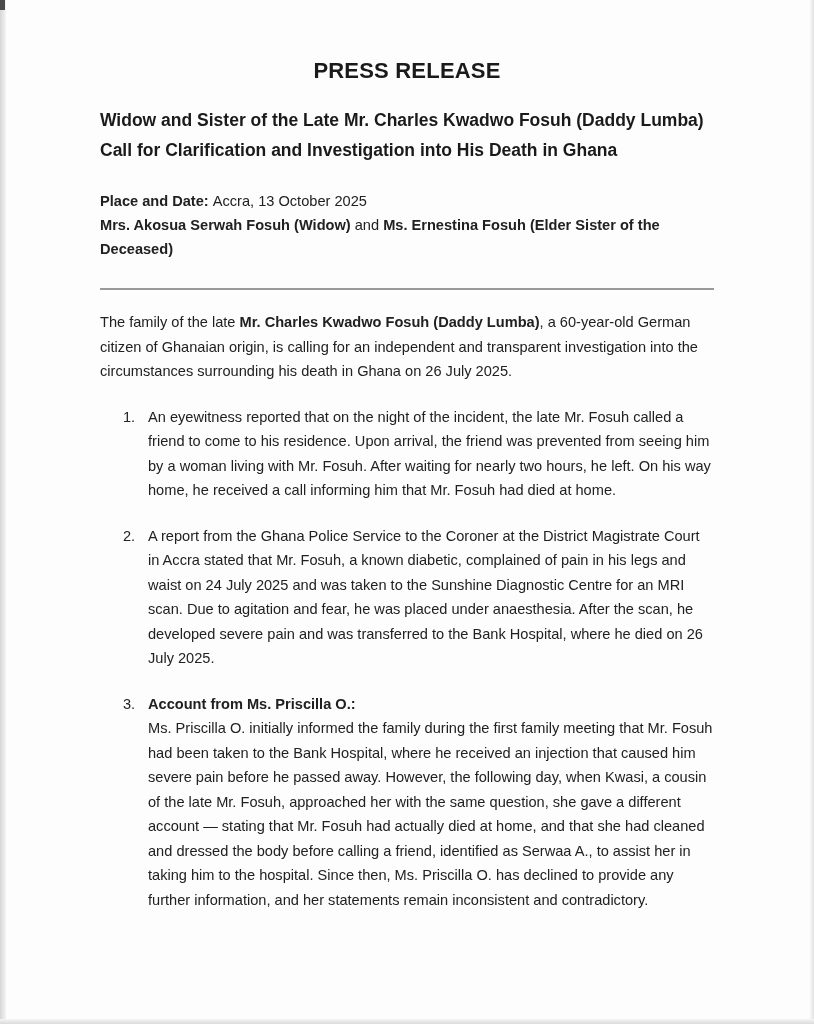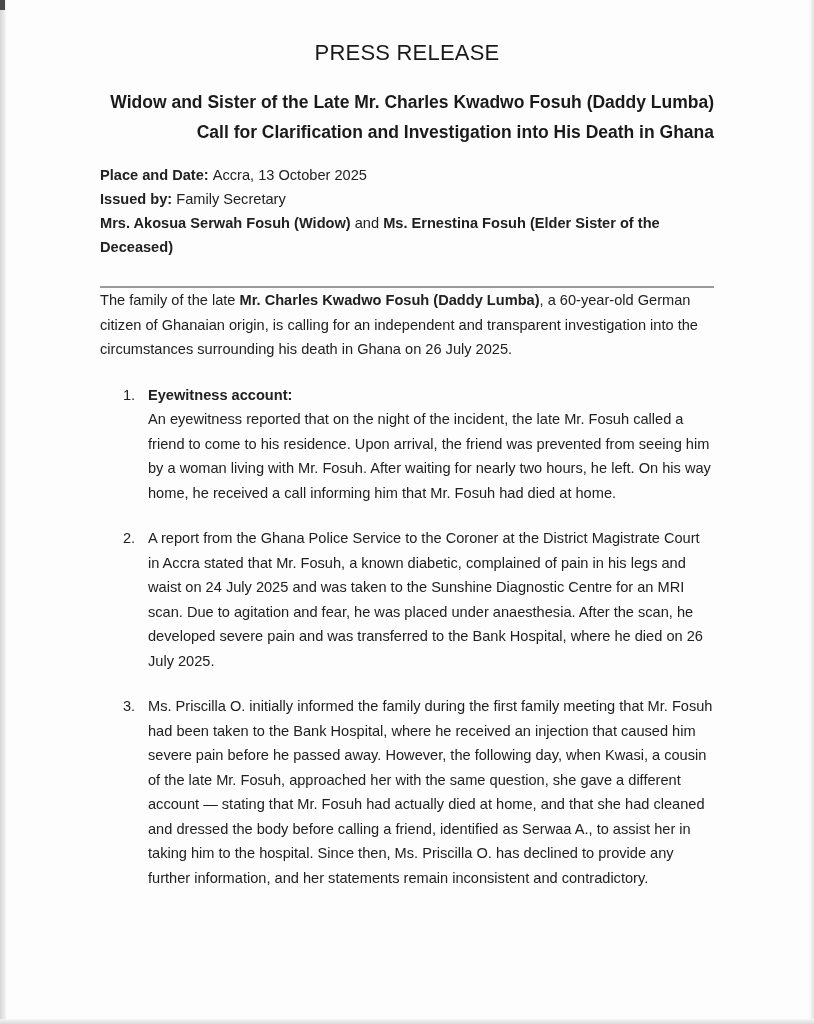--- a/index.html
+++ b/index.html
@@ -33,49 +33,50 @@
     background: #4a4a4a;
   }
   .content {
     position: absolute;
     left: 100px;
     top: 0;
     width: 614px;
   }
   .title {
     font-size: 22px;
-    font-weight: normal;
+    font-weight: bold;
     text-align: center;
-    margin-top: 40px;
+    margin-top: 58px;
     letter-spacing: 0.2px;
     color: #1a1a1a;
   }
   .subtitle {
     font-size: 17.5px;
     font-weight: bold;
-    text-align: right;
+    text-align: left;
     line-height: 30px;
     margin-top: 21px;
     color: #1a1a1a;
   }
   .meta {
-    margin-top: 16px;
+    margin-top: 24px;
     font-size: 14.6px;
     line-height: 24px;
   }
   .b { font-weight: bold; }
   .divider {
     border: none;
     height: 2px;
     background: #9a9a9a;
     margin-top: 27px;
   }
   .para {
     font-size: 14.6px;
     line-height: 24.5px;
+    margin-top: 20px;
   }
   .accounts {
     list-style: none;
     margin-top: 21px;
   }
   .account {
     display: flex;
     margin-bottom: 21px;
     font-size: 14.6px;
     line-height: 24.5px;
@@ -97,43 +98,42 @@
   <div class="edge-right"></div>
   <div class="edge-bottom"></div>
   <div class="corner-mark"></div>
 
   <div class="content">
     <h1 class="title">PRESS RELEASE</h1>
     <h2 class="subtitle">Widow and Sister of the Late Mr. Charles Kwadwo Fosuh (Daddy Lumba) Call for Clarification and Investigation into His Death in Ghana</h2>
 
     <div class="meta">
       <p><span class="b">Place and Date: </span><span>Accra, 13 October 2025</span></p>
-      <p><span class="b">Issued by: </span><span>Family Secretary</span></p>
       <p><span class="b">Mrs. Akosua Serwah Fosuh (Widow)</span><span> and </span><span class="b">Ms. Ernestina Fosuh (Elder Sister of the Deceased)</span></p>
     </div>
 
     <hr class="divider">
 
     <p class="para"><span>The family of the late </span><span class="b">Mr. Charles Kwadwo Fosuh (Daddy Lumba)</span><span>, a 60-year-old German citizen of Ghanaian origin, is calling for an independent and transparent investigation into the circumstances surrounding his death in Ghana on 26 July 2025.</span></p>
 
     <ol class="accounts">
       <li class="account">
         <span class="num">1.</span>
         <div class="account-body">
-          <p class="account-heading">Eyewitness account:</p>
           <p class="account-text">An eyewitness reported that on the night of the incident, the late Mr. Fosuh called a friend to come to his residence. Upon arrival, the friend was prevented from seeing him by a woman living with Mr. Fosuh. After waiting for nearly two hours, he left. On his way home, he received a call informing him that Mr. Fosuh had died at home.</p>
         </div>
       </li>
       <li class="account">
         <span class="num">2.</span>
         <div class="account-body">
           <p class="account-text">A report from the Ghana Police Service to the Coroner at the District Magistrate Court in Accra stated that Mr. Fosuh, a known diabetic, complained of pain in his legs and waist on 24 July 2025 and was taken to the Sunshine Diagnostic Centre for an MRI scan. Due to agitation and fear, he was placed under anaesthesia. After the scan, he developed severe pain and was transferred to the Bank Hospital, where he died on 26 July 2025.</p>
         </div>
       </li>
       <li class="account">
         <span class="num">3.</span>
         <div class="account-body">
+          <p class="account-heading">Account from Ms. Priscilla O.:</p>
           <p class="account-text">Ms. Priscilla O. initially informed the family during the first family meeting that Mr. Fosuh had been taken to the Bank Hospital, where he received an injection that caused him severe pain before he passed away. However, the following day, when Kwasi, a cousin of the late Mr. Fosuh, approached her with the same question, she gave a different account — stating that Mr. Fosuh had actually died at home, and that she had cleaned and dressed the body before calling a friend, identified as Serwaa A., to assist her in taking him to the hospital. Since then, Ms. Priscilla O. has declined to provide any further information, and her statements remain inconsistent and contradictory.</p>
         </div>
       </li>
     </ol>
   </div>
 </div>
 
 </body></html>

